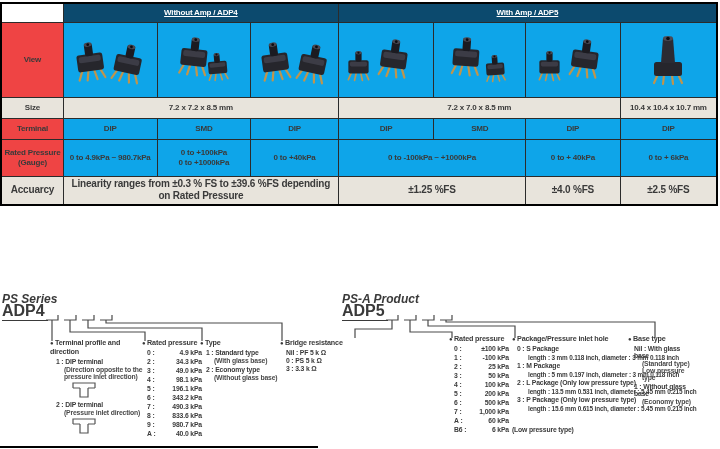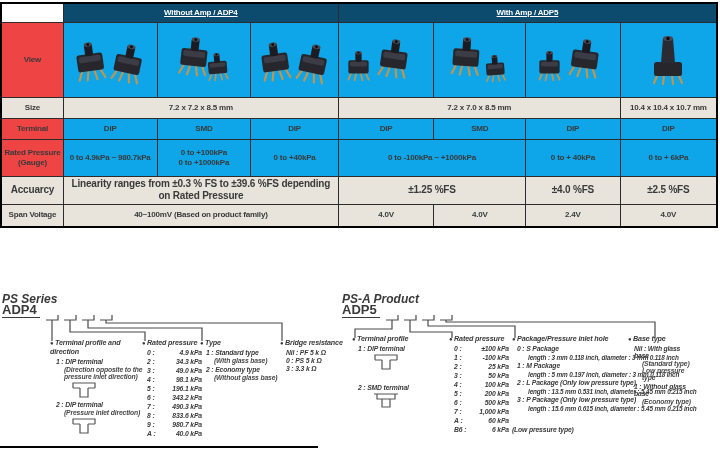--- a/index.html
+++ b/index.html
@@ -28,23 +28,23 @@
   tr.r-rated td{height:37px;}
   tr.r-acc td{height:22px;font-size:10px;}
   tr.r-off td{height:30px;font-size:7.6px;}
   tr.r-span td{height:23px;}
   .vimg{display:block;margin:2px auto 0;}
 
   
   .trees{position:absolute;top:290px;left:0;width:720px;height:159px;}
   .tline{position:absolute;left:0;top:0;}
   .series{position:absolute;font-size:12px;font-weight:700;font-style:italic;}
-  .mcode{position:absolute;font-size:13px;font-weight:700;letter-spacing:0;
+  .mcode{position:absolute;font-size:16px;font-weight:700;letter-spacing:0;
          border-bottom:1.5px solid #3a3a3a;padding:0 3px 0 0;}
-  .branch{position:absolute;font-size:6.8px;font-weight:700;letter-spacing:-0.15px;font-style:italic;}
+  .branch{position:absolute;font-size:6.8px;font-weight:700;letter-spacing:-0.15px;}
   .branch h4{margin:0 0 2px 0;font-size:7.2px;}
   .branch h4 .bullet::before{content:"\25CF\00a0";font-size:6px;}
   .bitem{margin:0 0 1px 6px;white-space:pre-line;}
   .bnote{margin:0 0 2px 14px;font-weight:700;color:#4a4a4a;white-space:pre-line;}
   .picon{display:block;margin:2px 0 3px 22px;}
   .prow{display:flex;margin-left:5px;line-height:1.32;}
   .pc{width:13px;}
   .pc::after{content:"\00a0:\00a0";}
   .pv{width:42px;text-align:right;}
   .pn{margin-left:3px;}
@@ -168,28 +168,20 @@
     <td>0 to + 40kPa</td>
     <td>0 to + 6kPa</td>
   </tr>
   <tr class="gray r-acc">
     <td class="lbl">Accuarcy</td>
     <td colspan="3">Linearity ranges from ±0.3 % FS to ±39.6 %FS depending on Rated Pressure</td>
     <td class="sec" colspan="2">±1.25 %FS</td>
     <td>±4.0 %FS</td>
     <td>±2.5 %FS</td>
   </tr>
-  <tr class="gray r-span">
-    <td class="lbl">Span Voltage</td>
-    <td colspan="3">40~100mV (Based on product family)</td>
-    <td class="sec">4.0V</td>
-    <td>4.0V</td>
-    <td>2.4V</td>
-    <td>4.0V</td>
-  </tr>
 </tbody>
   </table>
 
 <div class="trees">
 
   <svg class="tline" width="720" height="159" viewBox="0 0 720 159">
     <g fill="none" stroke="#4a4a4a" stroke-width="1.2">
 
       <path d="M46,30 h12 v-5 M64,30 h12 v-5 M82,30 h12 v-5 M100,30 h12 v-5"></path>
 
@@ -298,31 +290,20 @@
     <h4><span class="bullet"></span><span>Type</span></h4>
     <div class="bitem">1 : Standard type</div>
     <div class="bnote">(With glass base)</div>
     <div class="bitem">2 : Economy type</div>
     <div class="bnote">(Without glass base)</div>
   </div>
 
   <span class="series" style="left:342px;top:2px">PS-A Product</span>
   <span class="mcode" style="left:342px;top:12px">ADP5</span>
 
-  <div class="branch" style="left:352px;top:44px;width:95px">
-    <h4><span class="bullet"></span><span>Terminal profile</span></h4>
-    <div class="bitem">1 : DIP terminal</div>
-    <svg class="picon" width="24" height="16" viewBox="0 0 24 16">
-        <use href="#pkg-dip"></use>
-      </svg>
-    <div class="bitem" style="margin-top:14px">2 : SMD terminal</div>
-    <svg class="picon" width="24" height="16" viewBox="0 0 24 16">
-        <use href="#pkg-smd"></use>
-      </svg>
-  </div>
 
   <div class="branch" style="left:449px;top:44px;width:130px">
     <h4><span class="bullet"></span><span>Rated pressure</span></h4>
     <div>
 
         <div class="prow">
           <span class="pc">0</span>
           <span class="pv">±100 kPa</span>
           <span class="pn"></span>
         </div>

